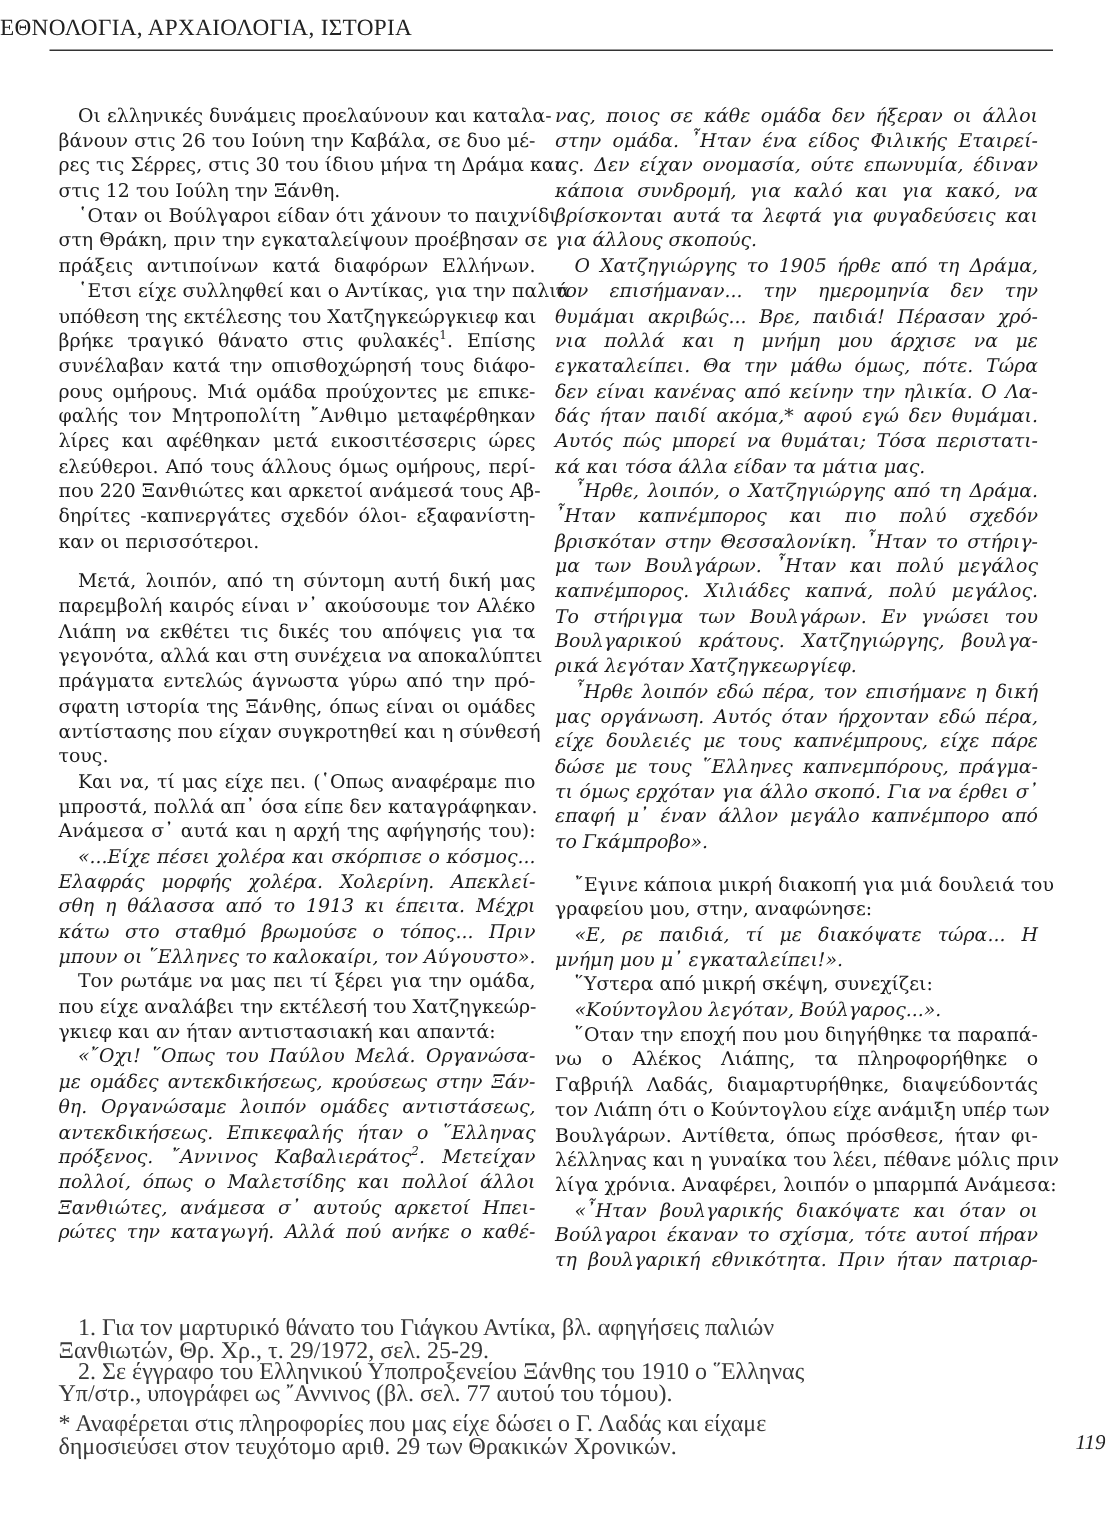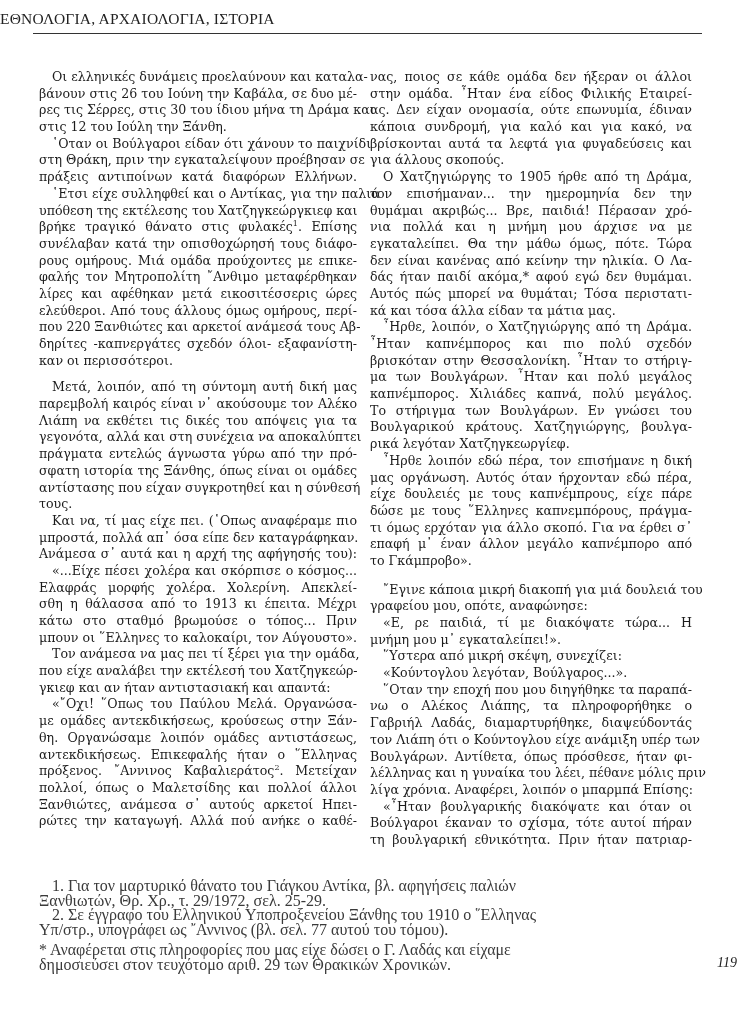--- a/index.html
+++ b/index.html
@@ -8,21 +8,21 @@
   .header { position:absolute; left:0; top:0; width:737px; }
   .running-head { position:absolute; left:0; right:0; top:10px; 
          font-family:"Liberation Serif", serif; font-size:15.5px; letter-spacing:0.2px; color:#222; }
   .head-rule { position:absolute; left:33px; right:35px; top:33px; height:1px; background:#333; }
   .col { position:absolute; top:69px; font-size:12.6px; line-height:16.7px; }
   .col.left { left:39px; width:318px; }
   .col.right { left:370px; width:322px; }
   .ln { display:block; white-space:nowrap; height:16.7px; text-align:justify; text-align-last:justify; }
   .ln.last { text-align-last:left; }
   .ln.ind { padding-left:13px; }
-  .it { }
+  .it { font-style:italic; }
   .gap { height:10px; }
   .gap2 { height:12px; }
   .fn-area { position:absolute; left:39px; top:879px; width:500px;
          font-family:"Liberation Serif", serif; font-size:16px; line-height:14.5px; color:#3a3a3a; }
   .fn { display:block; white-space:nowrap; }
   .fn.ind { padding-left:13px; }
   .fn-gap { height:6px; }
   .page-number { position:absolute; left:0; right:0; top:955px; text-align:right;
          font-family:"Liberation Serif", serif; font-style:italic; font-size:14px; color:#222; }
   sup { font-size:8px; line-height:0; }
@@ -77,21 +77,21 @@
     <span class="ln">Ανάμεσα σ᾽ αυτά και η αρχή της αφήγησής του):</span>
   </div>
   <div class="it">
     <span class="ln ind">«...Είχε πέσει χολέρα και σκόρπισε ο κόσμος...</span>
     <span class="ln">Ελαφράς μορφής χολέρα. Χολερίνη. Απεκλεί-</span>
     <span class="ln">σθη η θάλασσα από το 1913 κι έπειτα. Μέχρι</span>
     <span class="ln">κάτω στο σταθμό βρωμούσε ο τόπος... Πριν</span>
     <span class="ln">μπουν οι ῞Ελληνες το καλοκαίρι, τον Αύγουστο».</span>
   </div>
   <div>
-    <span class="ln ind">Τον ανάμεσα να μας πει τί ξέρει για την ομάδα,</span>
+    <span class="ln ind">Τον ρωτάμε να μας πει τί ξέρει για την ομάδα,</span>
     <span class="ln">που είχε αναλάβει την εκτέλεσή του Χατζηγκεώρ-</span>
     <span class="ln last">γκιεφ και αν ήταν αντιστασιακή και απαντά:</span>
   </div>
   <div class="it">
     <span class="ln ind">«῎Οχι! ῞Οπως του Παύλου Μελά. Οργανώσα-</span>
     <span class="ln">με ομάδες αντεκδικήσεως, κρούσεως στην Ξάν-</span>
     <span class="ln">θη. Οργανώσαμε λοιπόν ομάδες αντιστάσεως,</span>
     <span class="ln">αντεκδικήσεως. Επικεφαλής ήταν ο ῞Ελληνας</span>
     <span class="ln"><span>πρόξενος. ῎Αννινος Καβαλιεράτος</span><sup>2</sup><span>. Μετείχαν</span></span>
     <span class="ln">πολλοί, όπως ο Μαλετσίδης και πολλοί άλλοι</span>
@@ -135,40 +135,40 @@
     <span class="ln">μας οργάνωση. Αυτός όταν ήρχονταν εδώ πέρα,</span>
     <span class="ln">είχε δουλειές με τους καπνέμπρους, είχε πάρε</span>
     <span class="ln">δώσε με τους ῞Ελληνες καπνεμπόρους, πράγμα-</span>
     <span class="ln">τι όμως ερχόταν για άλλο σκοπό. Για να έρθει σ᾽</span>
     <span class="ln">επαφή μ᾽ έναν άλλον μεγάλο καπνέμπορο από</span>
     <span class="ln last">το Γκάμπροβο».</span>
   </div>
   <div class="gap2"></div>
   <div>
     <span class="ln ind">῎Εγινε κάποια μικρή διακοπή για μιά δουλειά του</span>
-    <span class="ln last">γραφείου μου, οπότε, αναφώνησε:</span>
+    <span class="ln last">γραφείου μου, στην, αναφώνησε:</span>
   </div>
   <div class="it">
     <span class="ln ind">«Ε, ρε παιδιά, τί με διακόψατε τώρα... Η</span>
     <span class="ln last">μνήμη μου μ᾽ εγκαταλείπει!».</span>
   </div>
   <div>
     <span class="ln ind last">῞Υστερα από μικρή σκέψη, συνεχίζει:</span>
   </div>
   <div class="it">
     <span class="ln ind last">«Κούντογλου λεγόταν, Βούλγαρος...».</span>
   </div>
   <div>
     <span class="ln ind">῞Οταν την εποχή που μου διηγήθηκε τα παραπά-</span>
     <span class="ln">νω ο Αλέκος Λιάπης, τα πληροφορήθηκε ο</span>
     <span class="ln">Γαβριήλ Λαδάς, διαμαρτυρήθηκε, διαψεύδοντάς</span>
     <span class="ln">τον Λιάπη ότι ο Κούντογλου είχε ανάμιξη υπέρ των</span>
     <span class="ln">Βουλγάρων. Αντίθετα, όπως πρόσθεσε, ήταν φι-</span>
     <span class="ln">λέλληνας και η γυναίκα του λέει, πέθανε μόλις πριν</span>
-    <span class="ln">λίγα χρόνια. Αναφέρει, λοιπόν ο μπαρμπά Επίσης:</span>
+    <span class="ln">λίγα χρόνια. Αναφέρει, λοιπόν ο μπαρμπά Ανάμεσα:</span>
   </div>
   <div class="it">
     <span class="ln ind">«῏Ηταν βουλγαρικής διακόψατε και όταν οι</span>
     <span class="ln">Βούλγαροι έκαναν το σχίσμα, τότε αυτοί πήραν</span>
     <span class="ln">τη βουλγαρική εθνικότητα. Πριν ήταν πατριαρ-</span>
   </div>
 </div>
 
 <div class="fn-area">
   <div>

